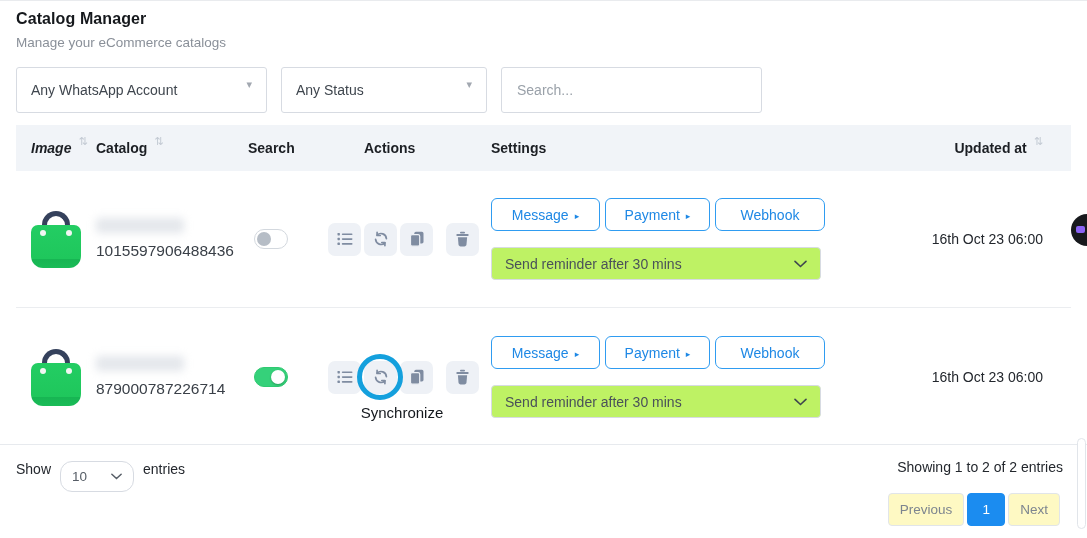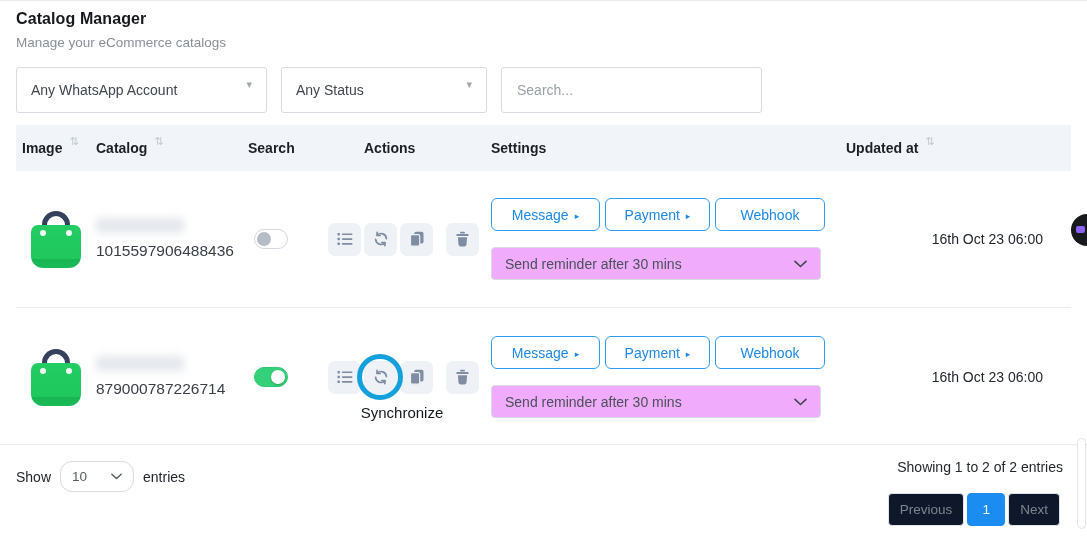--- a/index.html
+++ b/index.html
@@ -31,24 +31,24 @@
     padding: 0 15px; font-size: 14px; color: #3f464e; outline: none;
     font-family: "Liberation Sans", sans-serif;
   }
   .search-box::placeholder { color: #9aa1a9; }
 
   
   .tbl { margin: 12px 16px 0; width: 1055px; }
   .tgrid { display: grid; grid-template-columns: 80px 150px 80px 165px 355px 1fr; align-items: center; }
   .thead { background: #f1f4f8; height: 46px; font-size: 14px; font-weight: 700; color: #1c1f24; }
   .th { display: flex; align-items: center; }
-  .th-image   { padding-left: 6px; }
+  .th-image   { padding-left: 15px; font-style: italic; }
   .th-public  { padding-left: 2px; }
   .th-actions { padding-left: 38px; }
-  .th-updated { }
+  .th-updated { justify-content: flex-end; padding-right: 28px; }
   .sort-icon { font-size: 11px; color: #c3cad3; margin-left: 7px; transform: translateY(-7px); font-weight: 400; }
 
   .trow { height: 137px; border-bottom: 1px solid #ebedf0; }
   .trow.last { border-bottom: none; height: 138px; }
 
   
   .cell-image { padding-left: 15px; }
   .bag { position: relative; width: 50px; height: 57px; }
   .bag-handle {
     position: absolute; left: 50%; transform: translateX(-50%); top: 0;
@@ -88,43 +88,43 @@
   .annotation-label { position: absolute; left: 16px; top: calc(50% + 27px); width: 120px; text-align: center; font-size: 15px; color: #14181d; }
 
   
   .cell-settings { align-self: center; }
   .settings-btns { display: flex; gap: 5px; }
   .pill-btn {
     height: 33px; background: #fff; border: 1px solid #2f9cf1; border-radius: 6px;
     color: var(--accent-blue, #1e88e5); font-size: 14px; font-family: "Liberation Sans", sans-serif;
     display: flex; align-items: center; justify-content: center; gap: 6px; cursor: pointer;
   }
-  .pill-message { width: 109px; } .pill-payment { width: 105px; } .pill-webhook { width: 110px; }
+  .pill-message { width: 109px; } .pill-payment { width: 105px; } .pill-webhook { width: 110px; border-radius: 7px; }
   .submenu-caret { font-size: 9px; transform: translateY(1px); }
   .reminder-select {
-    margin-top: 16px; width: 330px; height: 33px; background: #f0abfc;
+    margin-top: 16px; width: 330px; height: 33px; background: #bef264;
     border: 1px solid #d7dbe2; border-radius: 4px; display: flex; align-items: center;
     justify-content: space-between; padding: 0 13px; font-size: 14px; color: #4a5159; cursor: pointer;
   }
 
   
   .cell-updated { text-align: right; padding-right: 28px; font-size: 14px; color: #23272d; }
 
   
   .footer { position: absolute; left: 0; right: 0; top: 443px; bottom: 0; border-top: 1px solid #e7eaee; }
-  .show-group { position: absolute; left: 16px; top: 16px; display: flex; align-items: center; gap: 9px; font-size: 14px; color: #23272d; }
+  .show-group { position: absolute; left: 16px; top: 16px; display: flex; align-items: flex-start; gap: 9px; font-size: 14px; color: #23272d; }
   .show-select {
     width: 74px; height: 31px; border: 1px solid #d7dbe2; border-radius: 12px; background: #fff;
     display: flex; align-items: center; justify-content: space-between; padding: 0 11px;
     font-size: 13.5px; color: #565d66; cursor: pointer;
   }
   .summary { position: absolute; right: 24px; top: 14px; font-size: 14px; color: #23272d; }
   .pagination { position: absolute; right: 27px; top: 48px; display: flex; gap: 3px; }
   .pg-btn {
-    height: 33px; border: 1px solid #e1e5e9; border-radius: 4px; background: #0f172a;
+    height: 33px; border: 1px solid #e1e5e9; border-radius: 4px; background: #fef9c3;
     color: #7d858f; font-size: 13.5px; display: flex; align-items: center; justify-content: center;
     padding: 10px 11px; cursor: pointer; font-family: "Liberation Sans", sans-serif;
   }
   .pg-btn.current { background: var(--pagination-active, #1b8cf0); border-color: #1b8cf0; color: #fff; width: 38px; padding: 0; }
 
   
   .fab { position: absolute; right: -16px; top: 213px; width: 32px; height: 32px; border-radius: 50%; background: #17191d; }
   .fab-accent { position: absolute; left: 5px; top: 12px; width: 9px; height: 7px; border-radius: 2px; background: #8a63f5; }
   .scroll-pill { position: absolute; right: 1px; top: 437px; width: 9px; height: 91px; background: #fff; border: 1px solid #e1e5ea; border-radius: 5px; }
 

